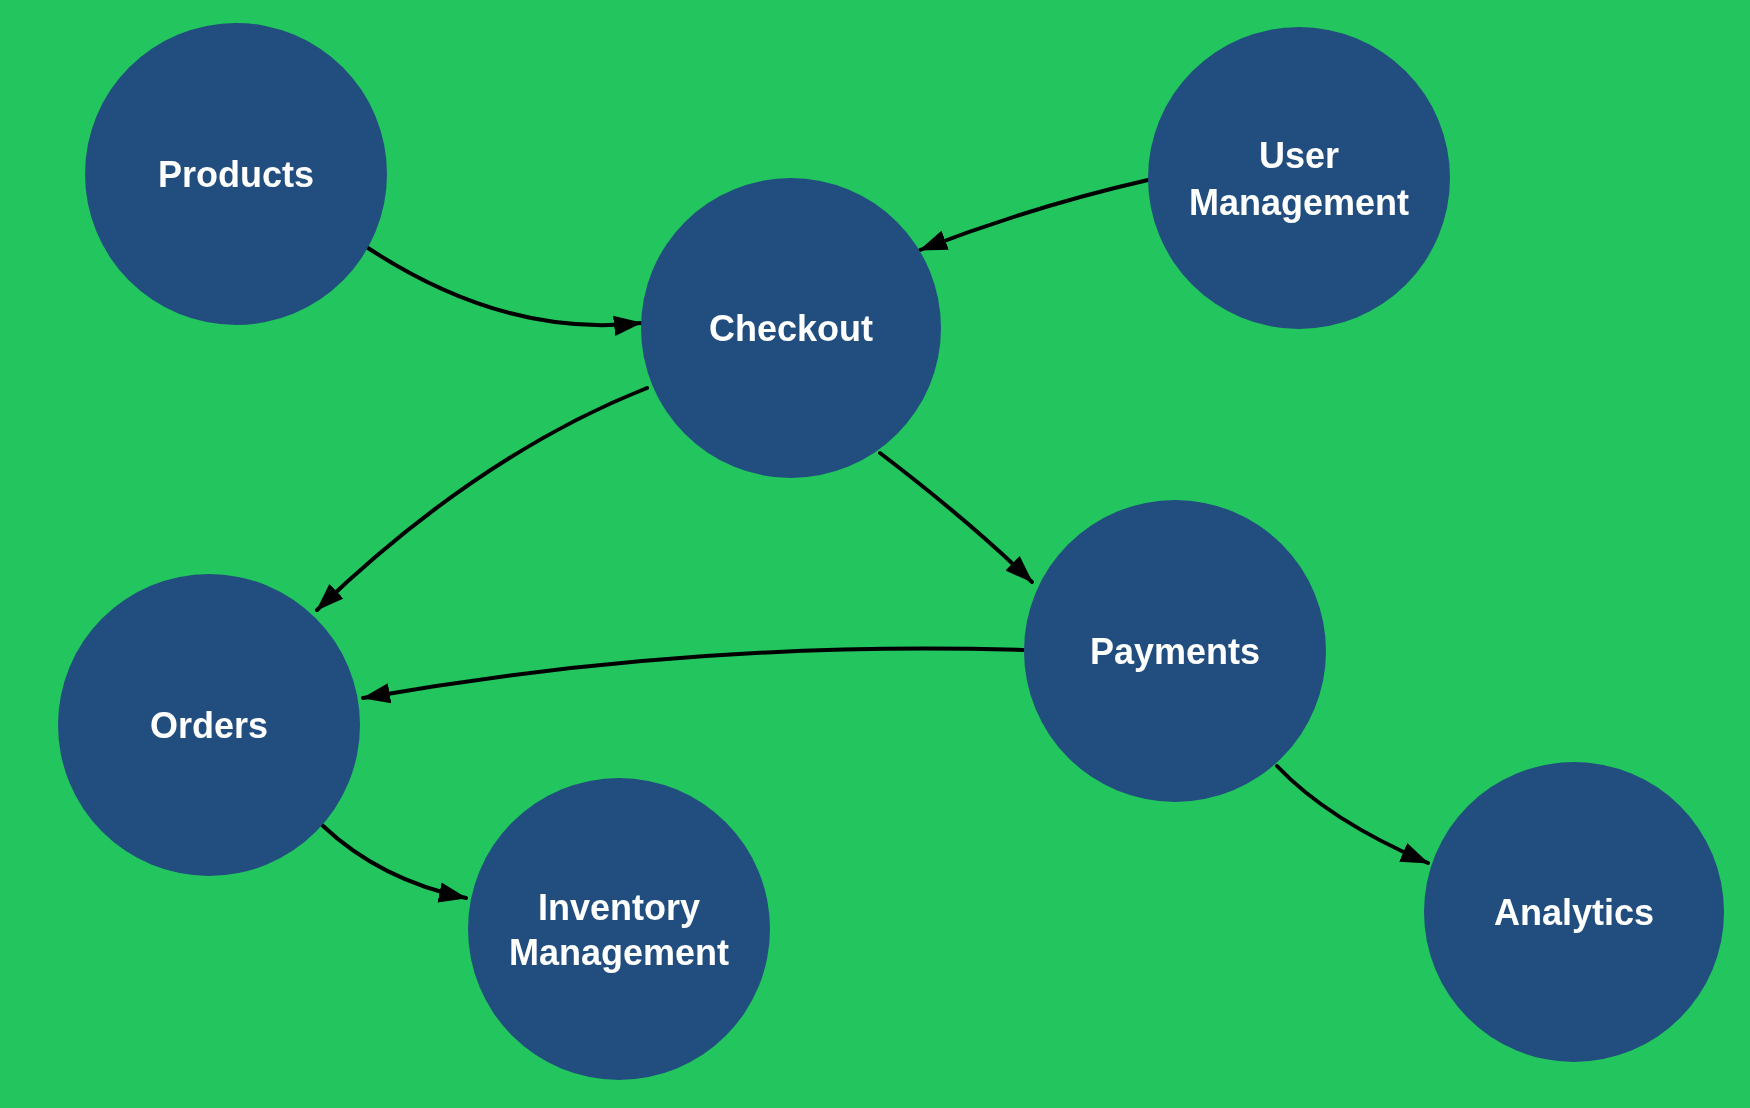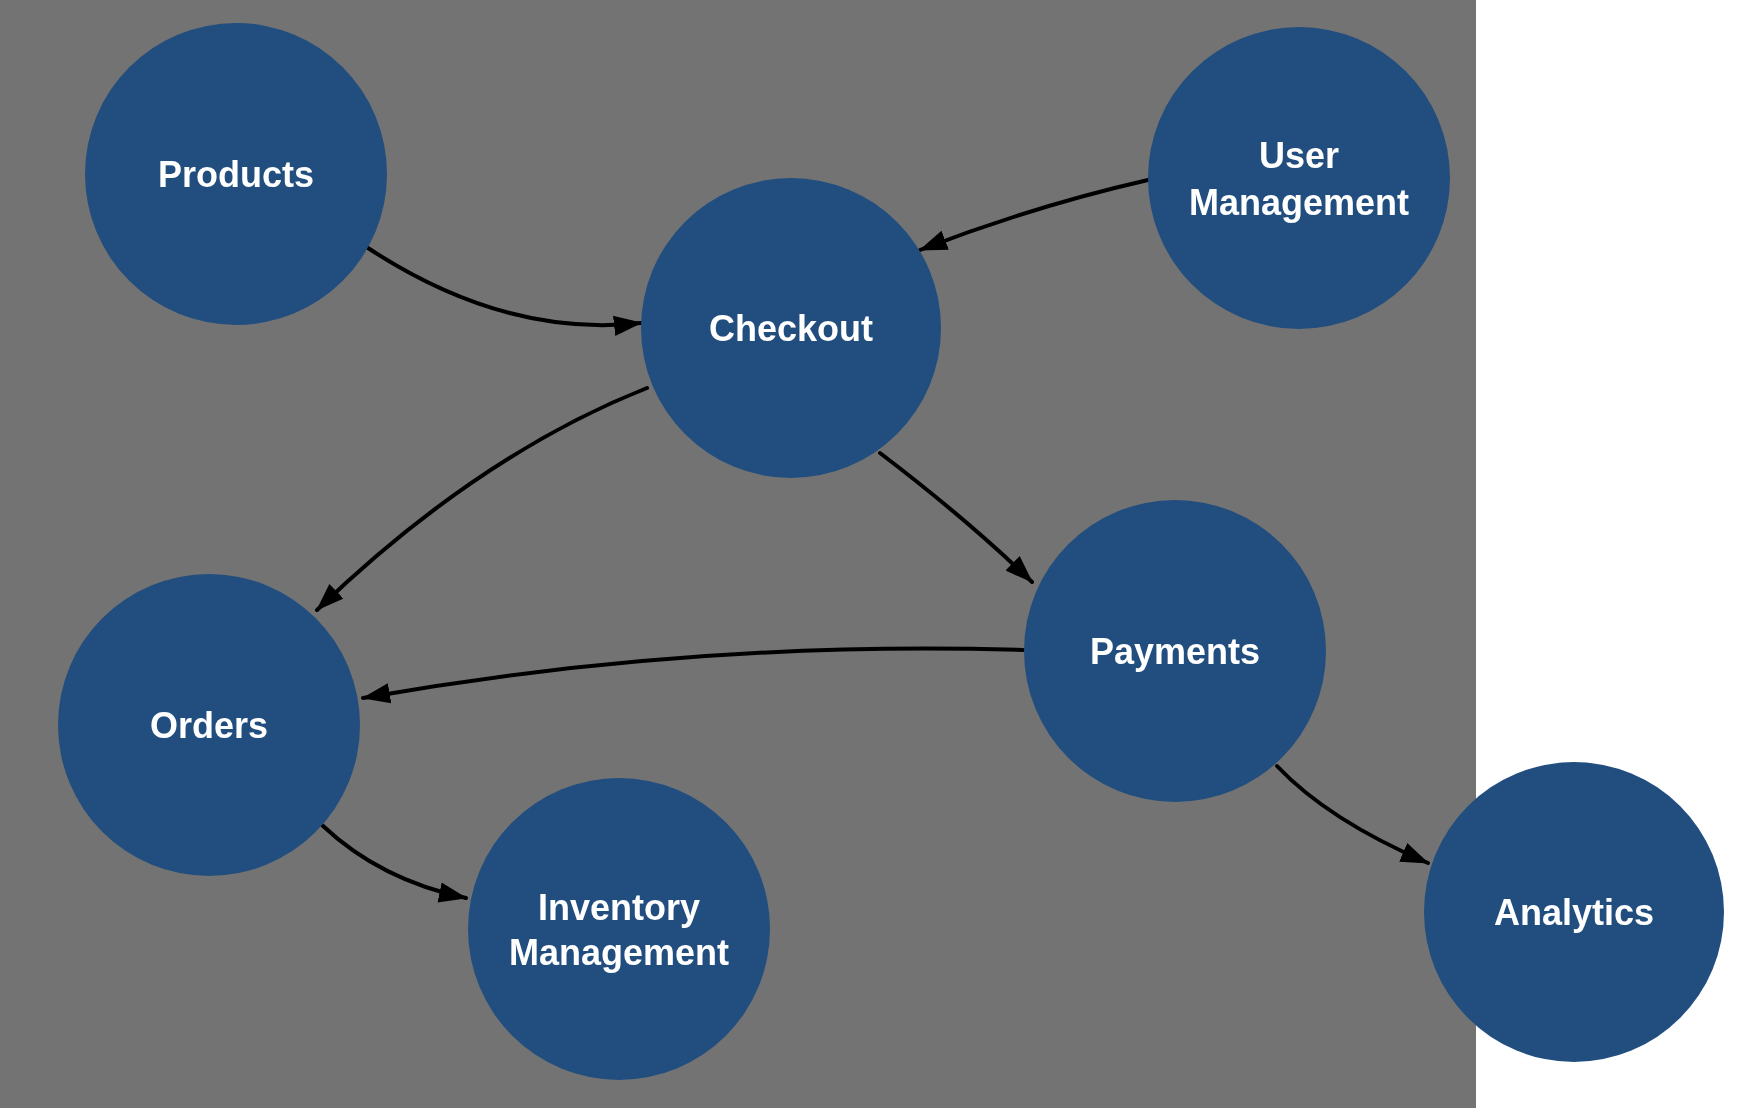--- a/index.html
+++ b/index.html
@@ -6,23 +6,23 @@
     margin: 0;
     padding: 0;
     background: #ffffff;
     width: 1750px;
     height: 1108px;
     overflow: hidden;
     font-family: "Liberation Sans", sans-serif;
   }
   #stage {
     position: relative;
-    width: 1476px;
+    width: 1750px;
     height: 1108px;
-    background: #737373;
+    background: #22c55e;
     text-decoration: underline;
   }
   svg { display: block; }
   .edge-path {
     fill: none;
     stroke: #000000;
     stroke-width: 4;
     stroke-linecap: round;
   }
   .node-circle { stroke: none; }

